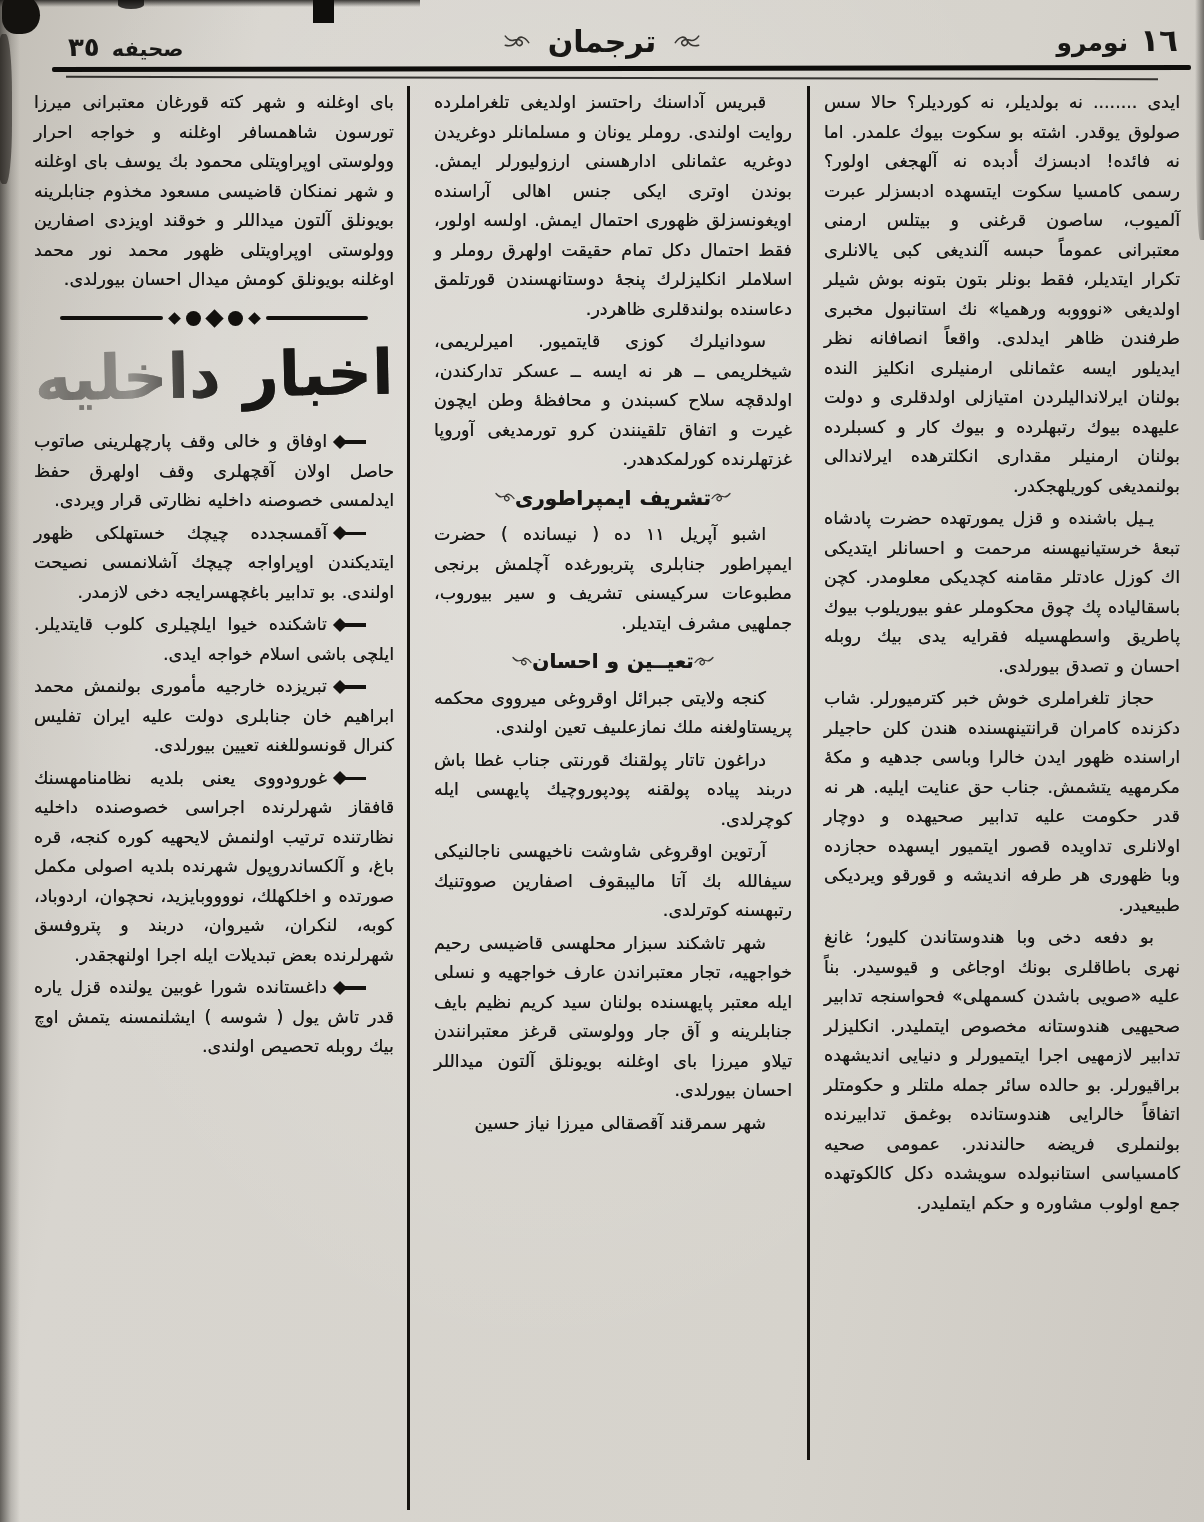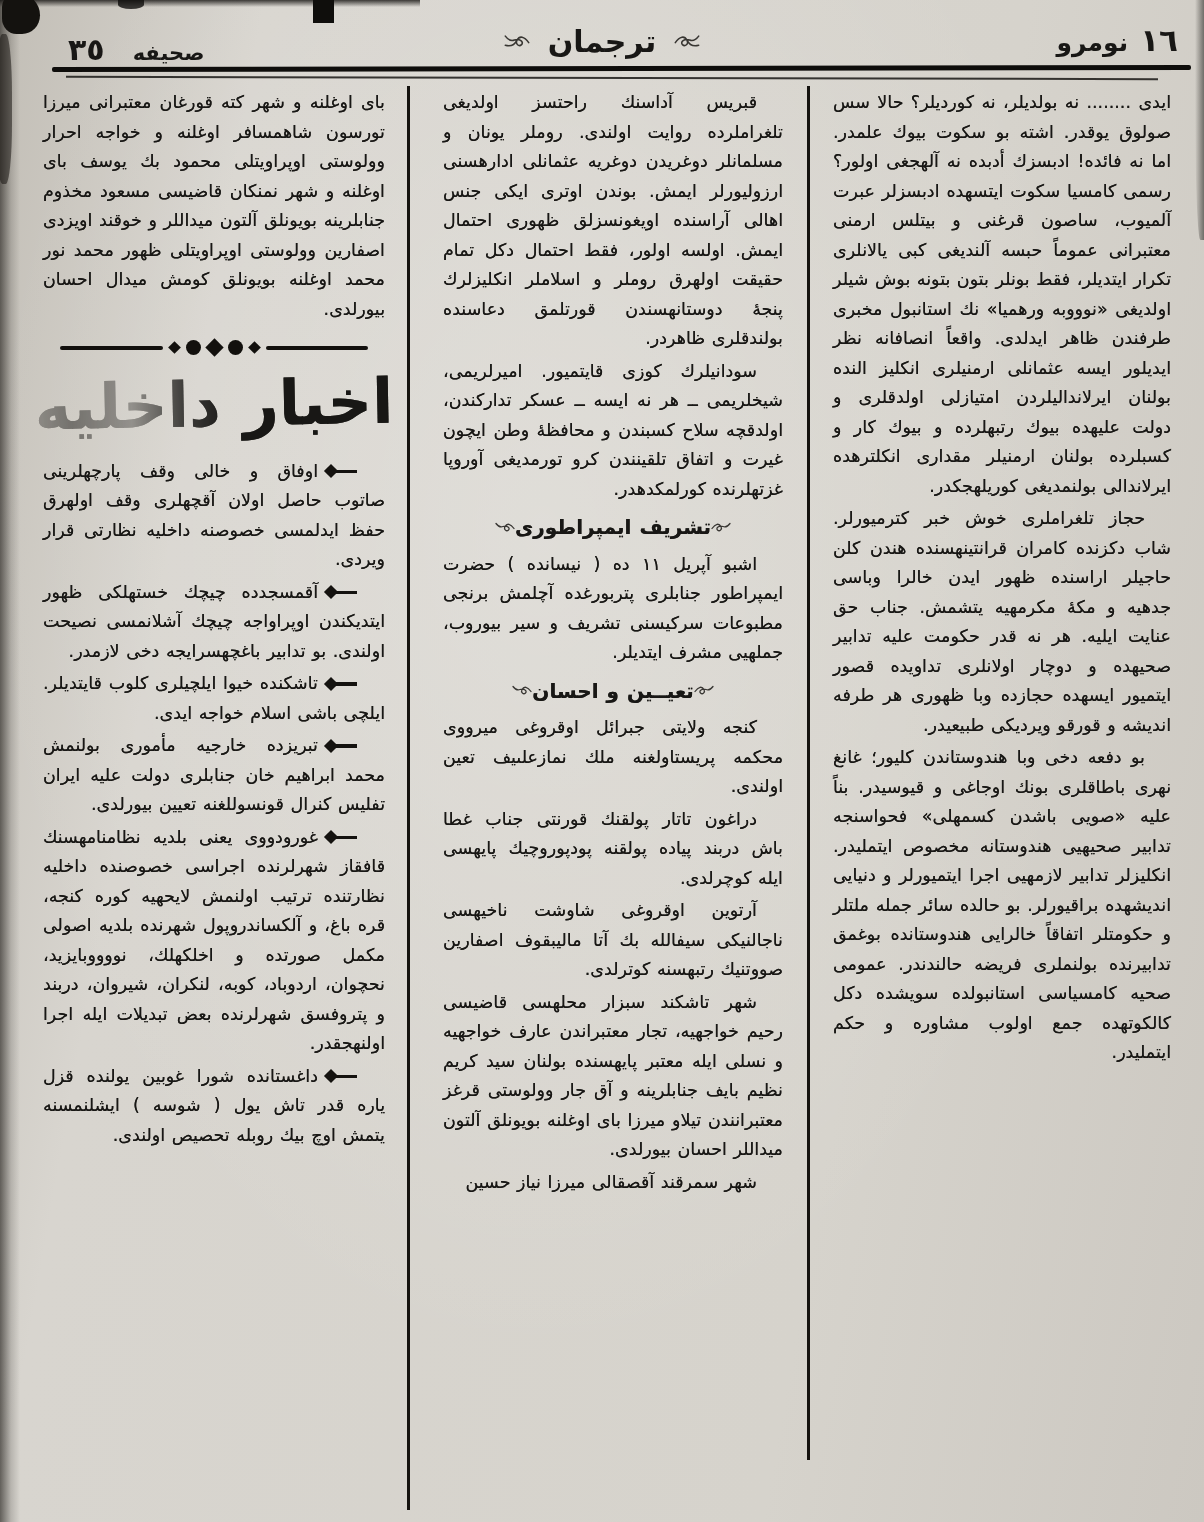--- a/index.html
+++ b/index.html
@@ -22,38 +22,38 @@
   .blob-b{position:absolute;left:-4px;top:34px;width:16px;height:150px;background:rgba(25,22,19,.55);border-radius:40%;}
   .blob-c{position:absolute;left:313px;top:0;width:21px;height:23px;background:#0f0e0c;}
   .blob-d{position:absolute;left:118px;top:0;width:26px;height:9px;background:rgba(15,14,12,.8);border-radius:0 0 50% 50%;}
 
   
   .hdr-issue{position:absolute;top:22px;right:26px;display:flex;align-items:baseline;gap:12px;font-weight:bold;}
   .hdr-issue .num{font-size:31px;}
   .hdr-issue .word{font-size:25px;}
   .hdr-title{position:absolute;top:24px;left:0;right:0;display:flex;justify-content:center;align-items:center;gap:18px;font-weight:bold;font-size:30px;}
   .hdr-page{position:absolute;top:32px;left:68px;display:flex;align-items:baseline;gap:12px;font-weight:bold;}
-  .hdr-page .num{font-size:30px;}
-  .hdr-page .word{font-size:21px;margin-left:16px;}
+  .hdr-page .num{font-size:26px;}
+  .hdr-page .word{font-size:21px;}
   .flourish{display:inline-block;opacity:.85}
   .flourish svg{display:block}
   .mirror{transform:scaleX(-1);}
 
   .rule-thick{position:absolute;top:66px;left:52px;right:13px;height:5px;background:#0e0d0b;border-radius:2px;transform:rotate(-.1deg);}
   .rule-thin{position:absolute;top:77px;left:66px;right:46px;height:2px;background:rgba(24,22,20,.85);transform:rotate(.12deg);}
 
   
   .vrule{position:absolute;background:#15130f;width:3px;}
   .vrule.a{right:394px;top:86px;height:1374px;}
   .vrule.b{right:794px;top:86px;height:1424px;}
 
   
   .col{position:absolute;top:88px;font-size:17.5px;line-height:29.5px;text-align:justify;
        text-shadow:0 0 .6px rgba(24,22,18,.85);word-spacing:1px;}
-  .col p{margin:0 17px 3px;text-indent:26px;}
+  .col p{margin:0 8px 3px;text-indent:26px;}
   .col p.noindent{text-indent:0;}
   .col-right{right:16px;width:372px;}
   .col-mid{right:404px;width:374px;}
   .col-left{right:802px;width:376px;}
 
   .mid-heading{display:flex;justify-content:center;align-items:center;
     font-weight:bold;font-size:20px;margin:9px 0 7px;text-indent:0;}
 
   
   .divider{display:flex;align-items:center;justify-content:center;gap:7px;margin:16px 34px 8px;}
@@ -115,20 +115,21 @@
   </div>
 
   <div class="rule-thick"></div>
   <div class="rule-thin"></div>
 
   <div class="vrule a"></div>
   <div class="vrule b"></div>
 
   <div class="col col-right">
     <p class="noindent">ايدى ........ نه بولديلر، نه كورديلر؟ حالا سس صولوق يوقدر. اشته بو سكوت بيوك علمدر. اما نه فائده! ادبسزك أدبده نه آلهجغى اولور؟ رسمى كامسيا سكوت ايتسهده ادبسزلر عبرت آلميوب، ساصون قرغنى و بيتلس ارمنى معتبرانى عموماً حبسه آلنديغى كبى يالانلرى تكرار ايتديلر، فقط بونلر بتون بتونه بوش شيلر اولديغى «نوووبه ورهميا» نك استانبول مخبرى طرفندن ظاهر ايدلدى. واقعاً انصافانه نظر ايديلور ايسه عثمانلى ارمنيلرى انكليز النده بولنان ايرلانداليلردن امتيازلى اولدقلرى و دولت عليهده بيوك رتبهلرده و بيوك كار و كسبلرده بولنان ارمنيلر مقدارى انكلترهده ايرلاندالى بولنمديغى كوريلهجكدر.</p>
+    <p>يـيل باشنده و قزل يمورتهده حضرت پادشاه تبعهٔ خرستيانيهسنه مرحمت و احسانلر ايتديكى اك كوزل عادتلر مقامنه كچديكى معلومدر. كچن باسقالياده پك چوق محكوملر عفو بيوريلوب بيوك پاطريق واسطهسيله فقرايه يدى بيك روبله احسان و تصدق بيورلدى.</p>
     <p>حجاز تلغراملرى خوش خبر كترميورلر. شاب دكزنده كامران قرانتينهسنده هندن كلن حاجيلر اراسنده ظهور ايدن خالرا وباسى جدهيه و مكهٔ مكرمهيه يتشمش. جناب حق عنايت ايليه. هر نه قدر حكومت عليه تدابير صحيهده و دوچار اولانلرى تداويده قصور ايتميور ايسهده حجازده وبا ظهورى هر طرفه انديشه و قورقو ويرديكى طبيعيدر.</p>
     <p>بو دفعه دخى وبا هندوستاندن كليور؛ غانغ نهرى باطاقلرى بونك اوجاغى و قيوسيدر. بناً عليه «صويى باشدن كسمهلى» فحواسنجه تدابير صحيهيى هندوستانه مخصوص ايتمليدر. انكليزلر تدابير لازمهيى اجرا ايتميورلر و دنيايى انديشهده براقيورلر. بو حالده سائر جمله ملتلر و حكومتلر اتفاقاً خالرايى هندوستانده بوغمق تدابيرنده بولنملرى فريضه حالندندر. عمومى صحيه كامسياسى استانبولده سويشده دكل كالكوتهده جمع اولوب مشاوره و حكم ايتمليدر.</p>
   </div>
 
   <div class="col col-mid">
     <p>قبريس آداسنك راحتسز اولديغى تلغراملرده روايت اولندى. روملر يونان و مسلمانلر دوغريدن دوغريه عثمانلى ادارهسنى ارزوليورلر ايمش. بوندن اوترى ايكى جنس اهالى آراسنده اويغونسزلق ظهورى احتمال ايمش. اولسه اولور، فقط احتمال دكل تمام حقيقت اولهرق روملر و اسلاملر انكليزلرك پنجهٔ دوستانهسندن قورتلمق دعاسنده بولندقلرى ظاهردر.</p>
     <p>سودانيلرك كوزى قايتميور. اميرلريمى، شيخلريمى ــ هر نه ايسه ــ عسكر تداركندن، اولدقچه سلاح كسبندن و محافظهٔ وطن ايچون غيرت و اتفاق تلقينندن كرو تورمديغى آوروپا غزتهلرنده كورلمكدهدر.</p>
     <div class="mid-heading">
       <span class="flourish">
         <svg width="20" height="14" viewBox="0 0 40 26">

